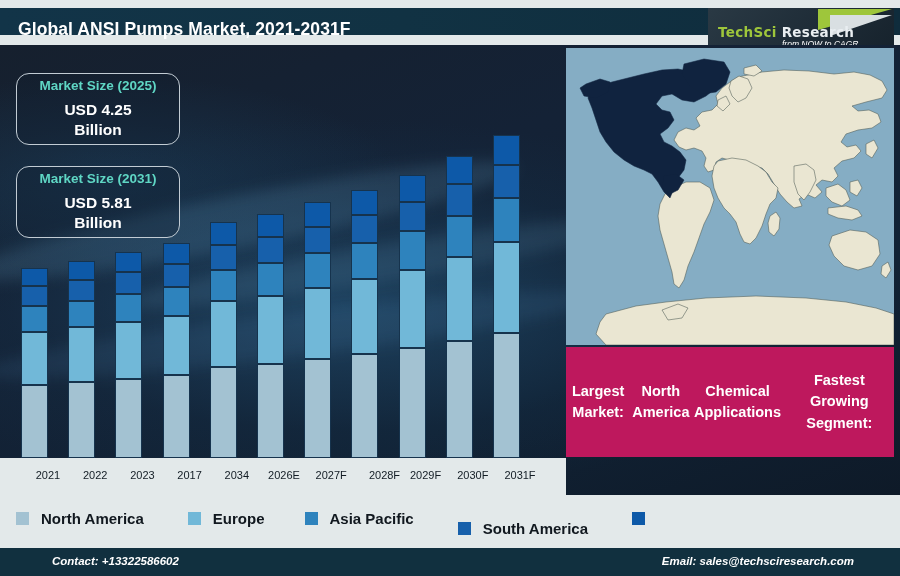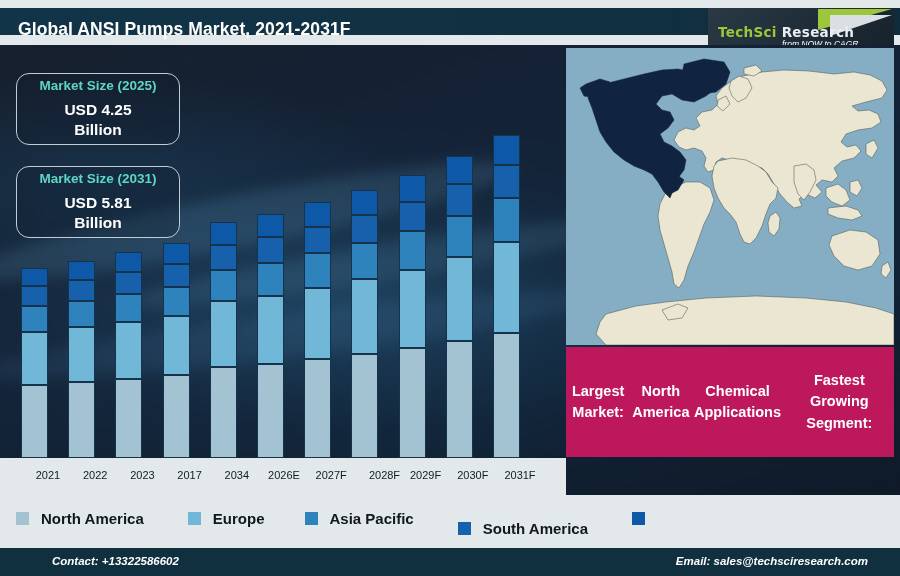--- a/index.html
+++ b/index.html
@@ -166,21 +166,21 @@
     position: absolute; left: 0; top: 548px;
     width: 900px; height: 28px;
     background: #11303f;
   }
   #footer .f-txt {
     position: absolute; top: 7px;
     font-size: 11.5px; font-style: italic; font-weight: bold;
     color: #ffffff;
   }
   #footer-contact { left: 52px; }
-  #footer-email { right: 32px; }
+  #footer-email { right: 46px; }
 </style>
 </head>
 <body>
 
 <div id="page">
 
   <div id="header">
     <div id="title">Global ANSI Pumps Market, 2021-2031F</div>
 
     <div id="logo-box">

